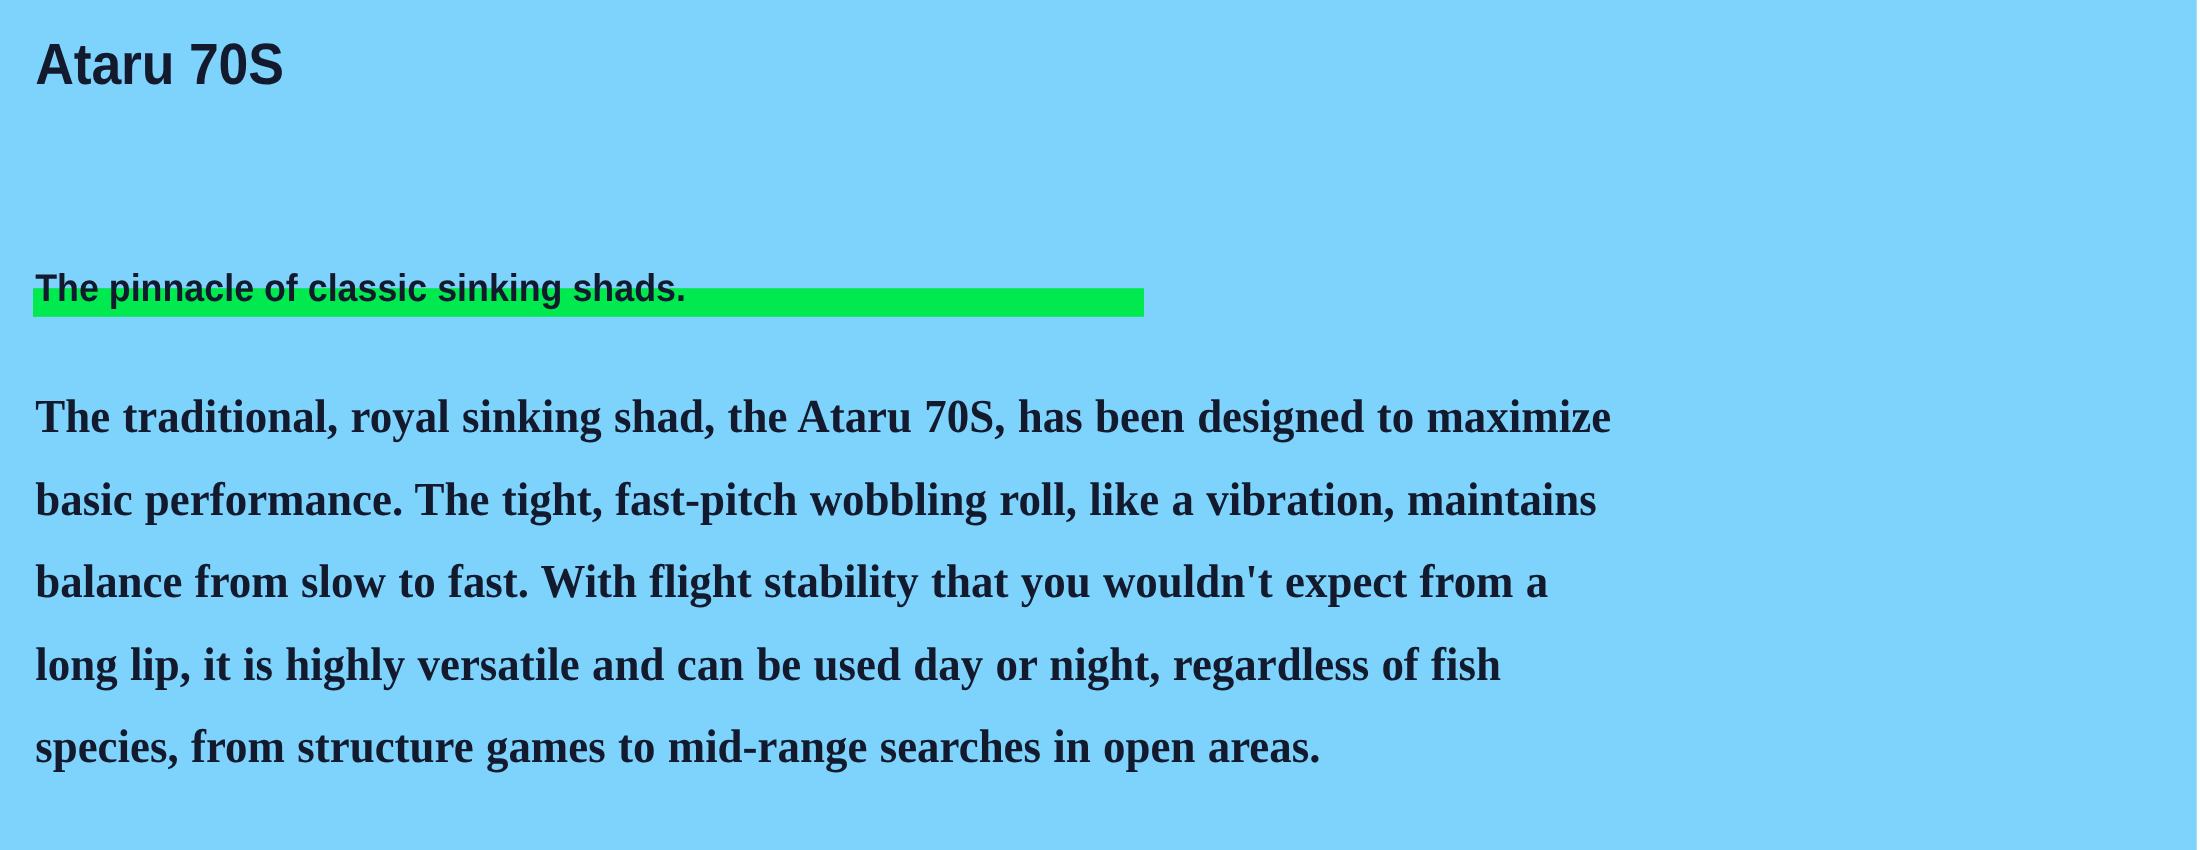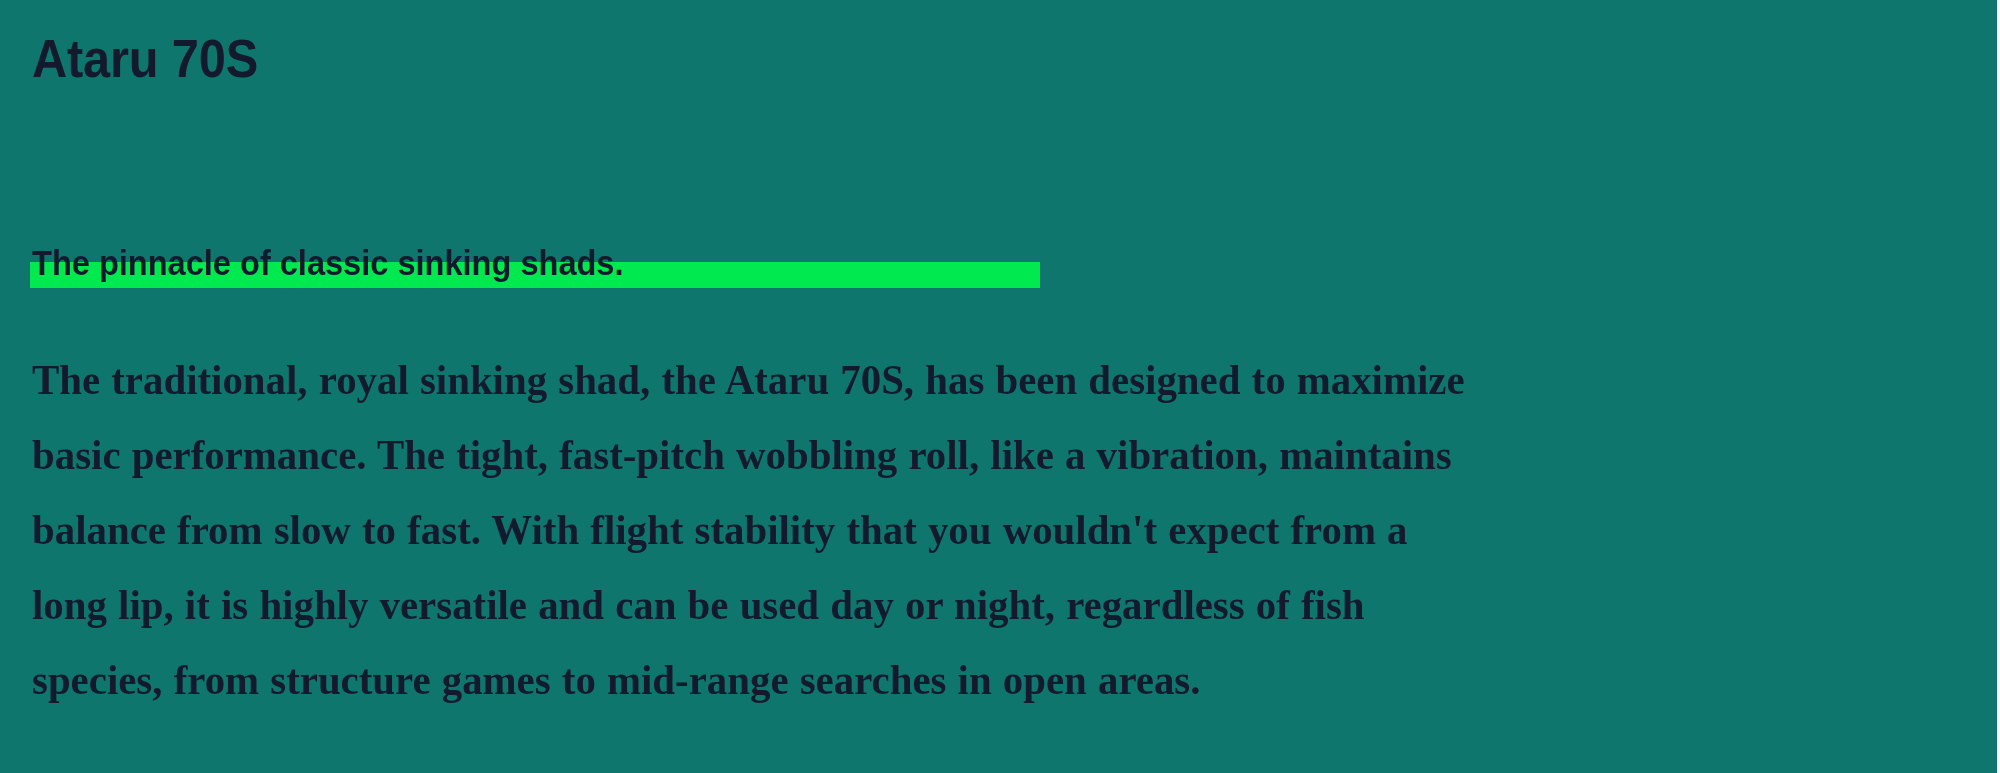--- a/index.html
+++ b/index.html
@@ -102,21 +102,21 @@
     right: 0;
     top: 0;
     width: 3px;
     height: 773px;
     background: #ffffff;
   }
 </style>
 </head>
 <body>
 
-<div class="page" style="background: #0f766e; padding-left: 44px;">
+<div class="page" style="background: #7dd3fc; padding-left: 44px;">
 
   <h1 class="product-title" style="color: rgb(20, 26, 46);">Ataru 70S</h1>
 
   <div class="subtitle-wrap">
     <span class="subtitle-highlight" style="background: rgb(0, 233, 79);"></span>
     <h2 class="subtitle" style="color: rgb(20, 26, 46);">The pinnacle of classic sinking shads.</h2>
   </div>
 
   <p class="body-copy" style="color: rgb(20, 26, 46);">
     <span class="body-line">The traditional, royal sinking shad, the Ataru 70S, has been designed to maximize</span>

